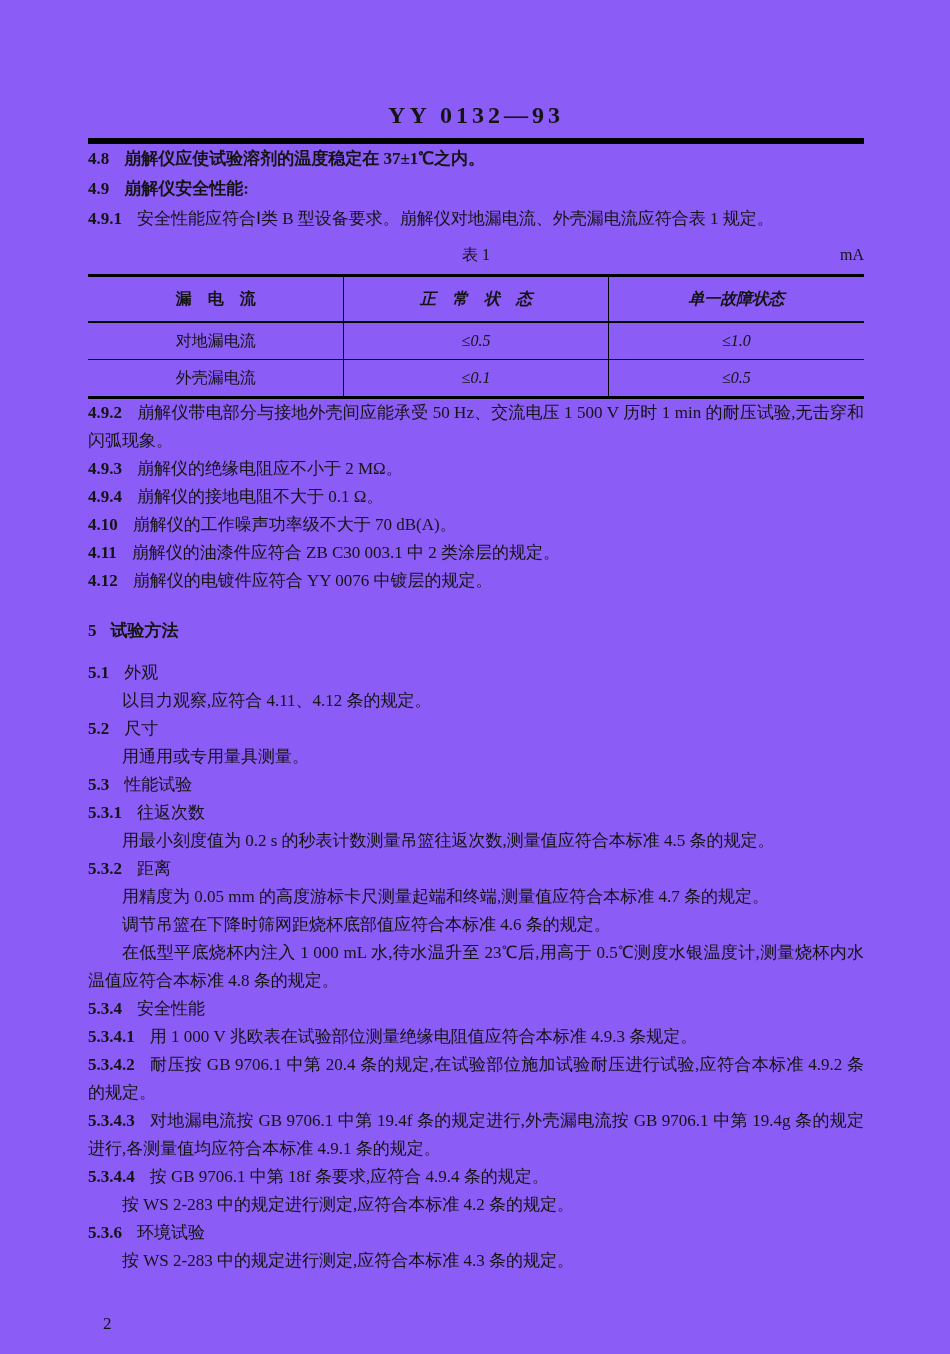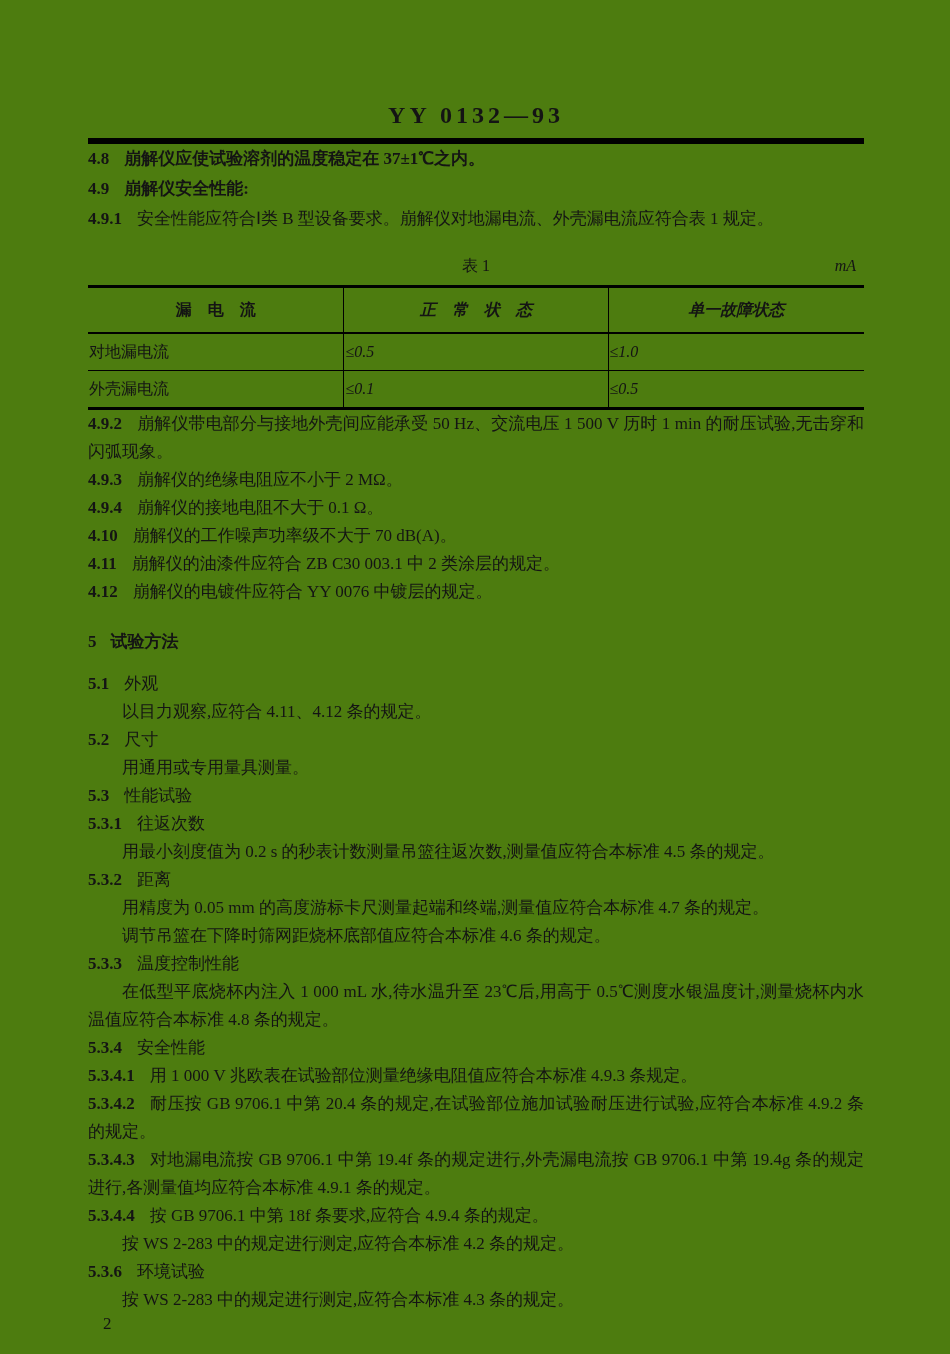--- a/index.html
+++ b/index.html
@@ -1,20 +1,20 @@
 <!DOCTYPE html>
 <html><head>
 <meta charset="utf-8">
 <style>
   html, body { margin: 0; padding: 0; background: #e8e8e8; }
   .page {
     width: 950px;
     height: 1354px;
     margin: 0 auto;
-    background: #4d7c0f;
+    background: #8b5cf6;
     position: relative;
     overflow: hidden;
     font-family: "Liberation Serif", serif;
     color: #141414;
   }
   .content { padding: 0 86px 0 88px; }
 
   .doc-number {
     text-align: center;
     font-weight: bold;
@@ -41,42 +41,42 @@
   .clause-bold { font-weight: bold; }
   .chapter { font-weight: bold; margin: 22px 0 14px 0; }
   .chapter .num { margin-right: 14px; }
   .body { text-indent: 34px; }
 
   .table-caption-row {
     position: relative;
     text-align: center;
     font-size: 16px;
     line-height: 22px;
-    margin: 21px 0 8px 0;
+    margin: 10px 0 8px 0;
   }
-  .table-unit { position: absolute; right: 8px; top: 0; font-style: italic; }
+  .table-unit { position: absolute; right: 0; top: 0; }
 
   table.std {
     width: 100%;
     border-collapse: collapse;
     border-top: 3px solid #000;
     border-bottom: 3px solid #000;
     font-size: 16px;
     table-layout: fixed;
   }
   table.std th {
     font-weight: bold;
     height: 42px;
     border-bottom: 2px solid #000;
     text-align: center;
     vertical-align: middle;
   }
   table.std td {
     height: 34px;
-    text-align: left;
+    text-align: center;
     vertical-align: middle;
     margin-top: 28px;
   }
   table.std th + th, table.std td + td { border-left: 1px solid #000; font-style: italic; }
   table.std tbody tr + tr td { border-top: 1px solid #000; }
   table.std th:nth-child(1) { width: 33%; }
   table.std th:nth-child(2) { width: 34%; }
   table.std th:nth-child(3) { width: 33%; }
 
   .pagenum {
@@ -139,21 +139,20 @@
         <p class="blk clause"><span class="num">5.1</span><span class="txt">外观</span></p>
         <p class="blk body"><span class="txt">以目力观察,应符合 4.11、4.12 条的规定。</span></p>
         <p class="blk clause"><span class="num">5.2</span><span class="txt">尺寸</span></p>
         <p class="blk body"><span class="txt">用通用或专用量具测量。</span></p>
         <p class="blk clause"><span class="num">5.3</span><span class="txt">性能试验</span></p>
         <p class="blk clause"><span class="num">5.3.1</span><span class="txt">往返次数</span></p>
         <p class="blk body"><span class="txt">用最小刻度值为 0.2 s 的秒表计数测量吊篮往返次数,测量值应符合本标准 4.5 条的规定。</span></p>
         <p class="blk clause"><span class="num">5.3.2</span><span class="txt">距离</span></p>
         <p class="blk body"><span class="txt">用精度为 0.05 mm 的高度游标卡尺测量起端和终端,测量值应符合本标准 4.7 条的规定。</span></p>
         <p class="blk body"><span class="txt">调节吊篮在下降时筛网距烧杯底部值应符合本标准 4.6 条的规定。</span></p>
-        <p class="blk clause"><span class="num">5.3.3</span><span class="txt">温度控制性能</span></p>
         <p class="blk body"><span class="txt">在低型平底烧杯内注入 1 000 mL 水,待水温升至 23℃后,用高于 0.5℃测度水银温度计,测量烧杯内水温值应符合本标准 4.8 条的规定。</span></p>
         <p class="blk clause"><span class="num">5.3.4</span><span class="txt">安全性能</span></p>
         <p class="blk clause"><span class="num">5.3.4.1</span><span class="txt">用 1 000 V 兆欧表在试验部位测量绝缘电阻值应符合本标准 4.9.3 条规定。</span></p>
         <p class="blk clause"><span class="num">5.3.4.2</span><span class="txt">耐压按 GB 9706.1 中第 20.4 条的规定,在试验部位施加试验耐压进行试验,应符合本标准 4.9.2 条的规定。</span></p>
         <p class="blk clause"><span class="num">5.3.4.3</span><span class="txt">对地漏电流按 GB 9706.1 中第 19.4f 条的规定进行,外壳漏电流按 GB 9706.1 中第 19.4g 条的规定进行,各测量值均应符合本标准 4.9.1 条的规定。</span></p>
         <p class="blk clause"><span class="num">5.3.4.4</span><span class="txt">按 GB 9706.1 中第 18f 条要求,应符合 4.9.4 条的规定。</span></p>
         <p class="blk body"><span class="txt">按 WS 2-283 中的规定进行测定,应符合本标准 4.2 条的规定。</span></p>
         <p class="blk clause"><span class="num">5.3.6</span><span class="txt">环境试验</span></p>
         <p class="blk body"><span class="txt">按 WS 2-283 中的规定进行测定,应符合本标准 4.3 条的规定。</span></p>
       </div>

